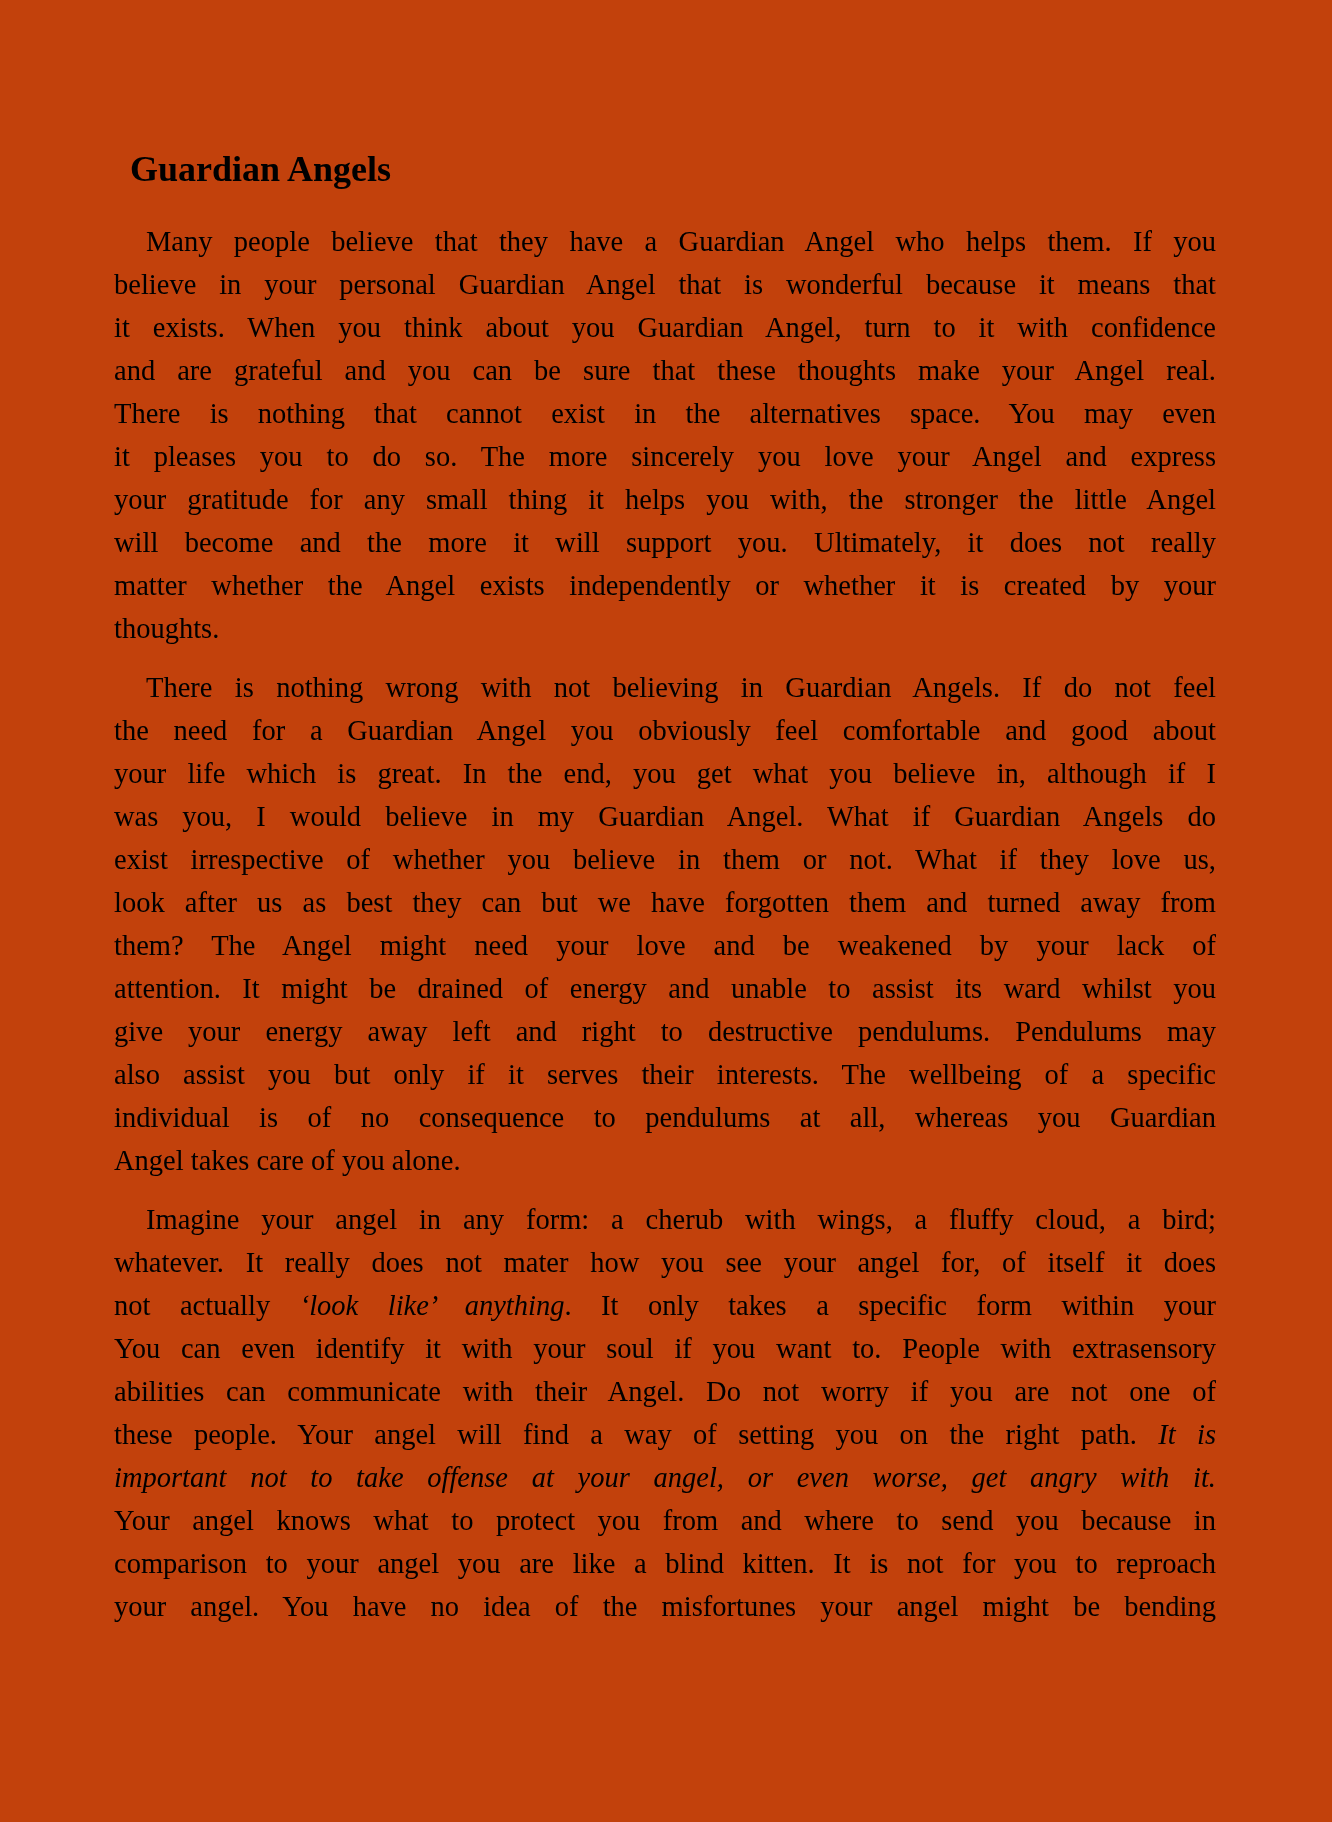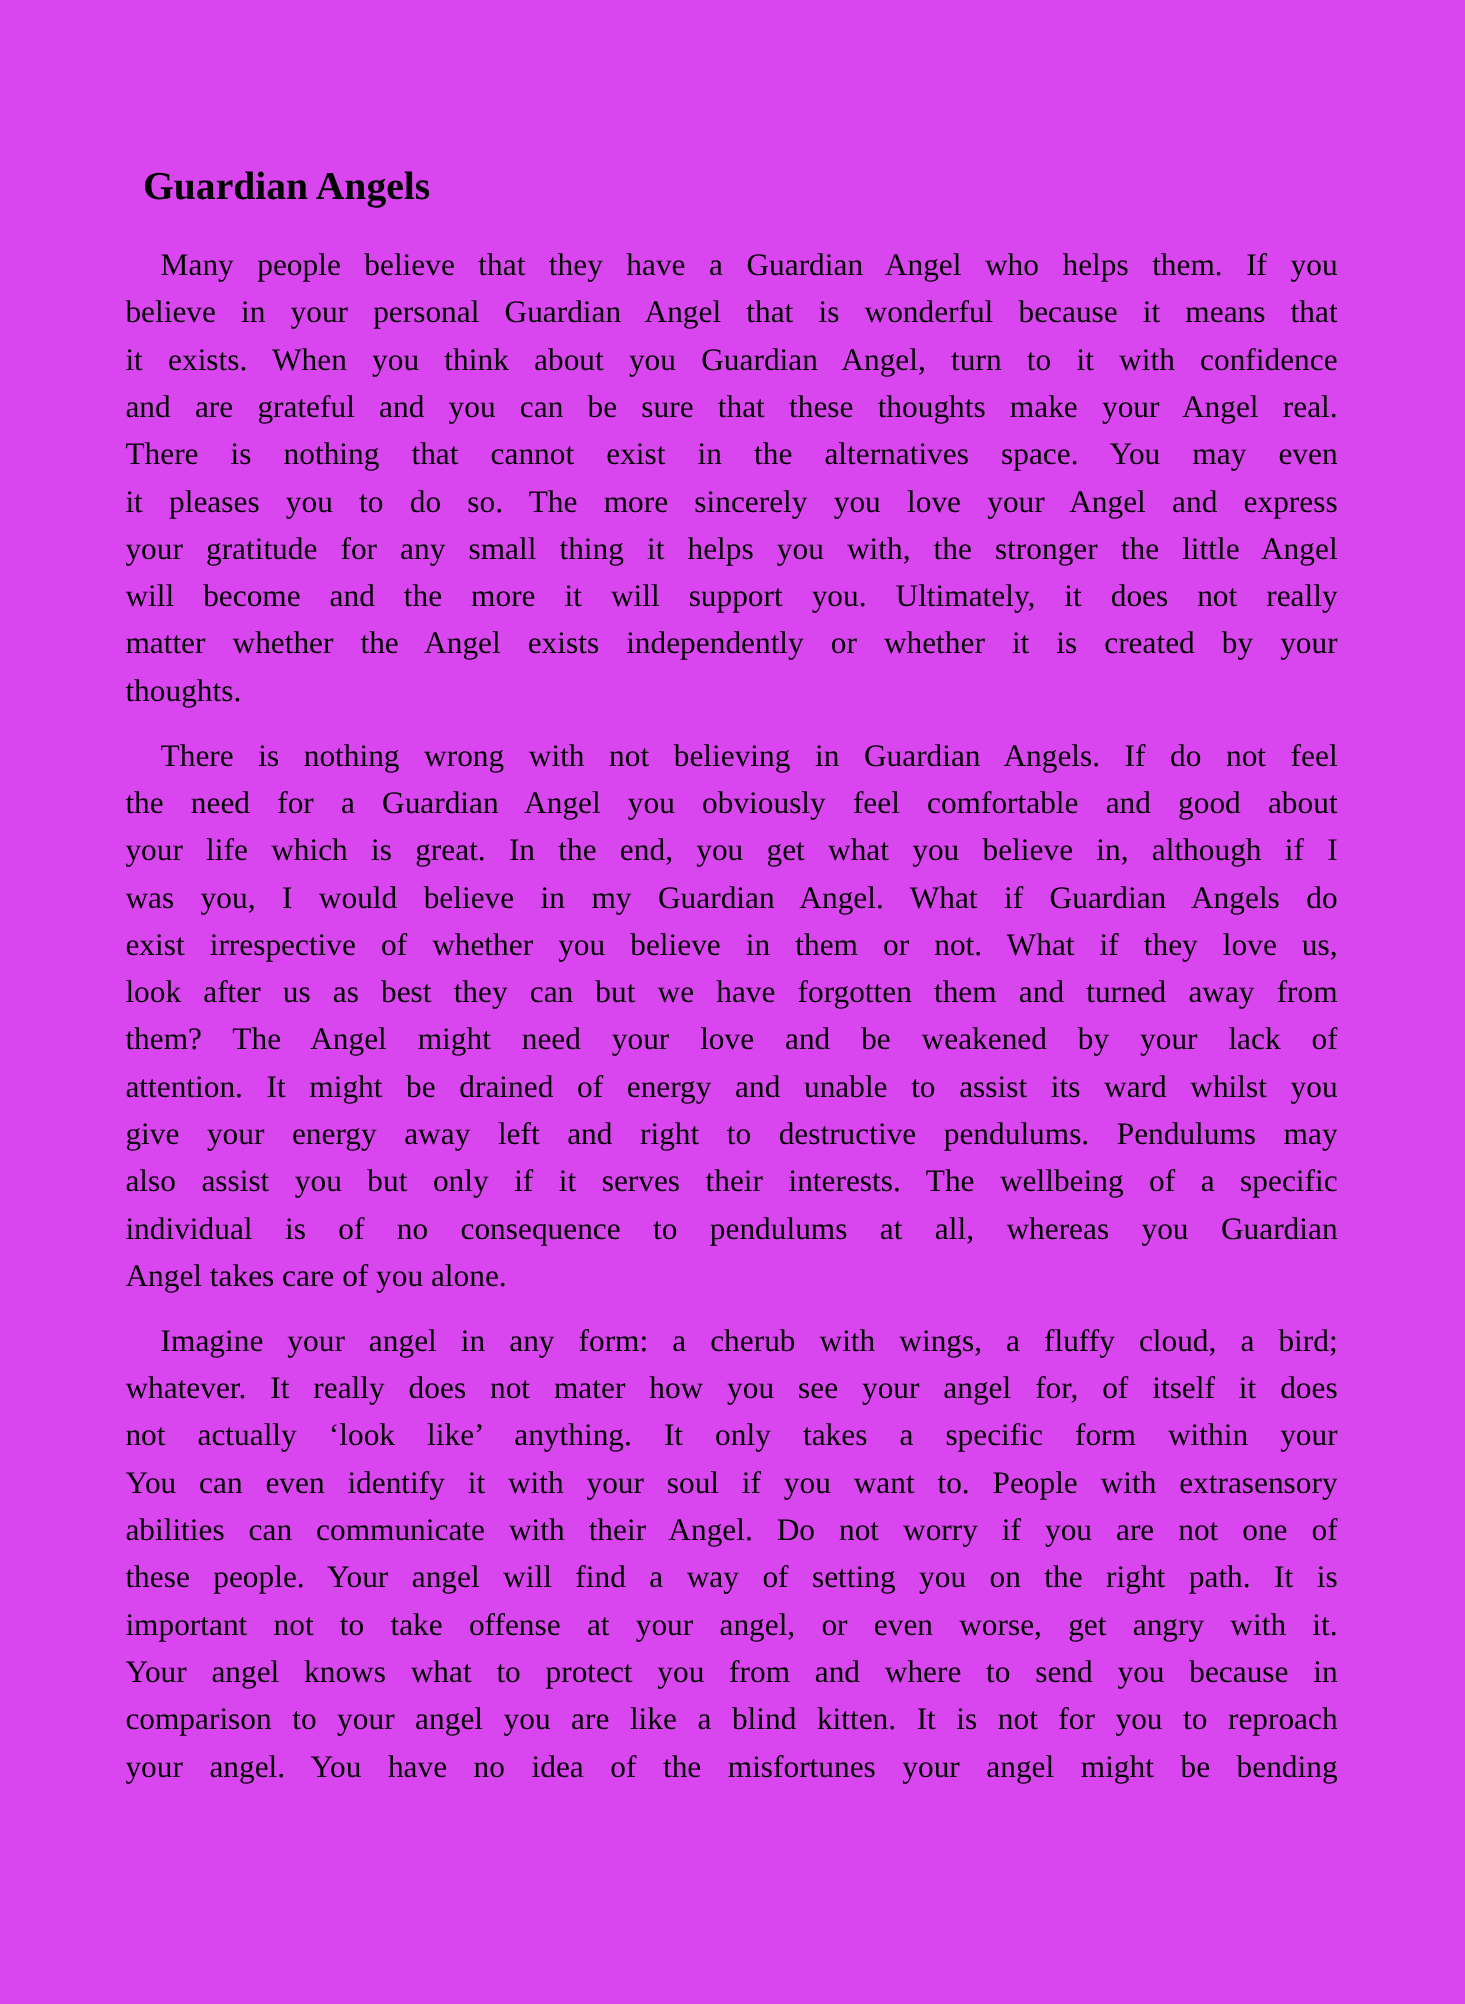--- a/index.html
+++ b/index.html
@@ -4,21 +4,21 @@
 <style>
   html, body {
     margin: 0;
     padding: 0;
     background: #ffffff;
   }
   .page {
     position: relative;
     width: 1332px;
     height: 1822px;
-    background: #d946ef;
+    background: #c2410c;
     box-sizing: border-box;
     padding: 150px 100px 0 98px;
     font-family: "Liberation Serif", "DejaVu Serif", serif;
     color: #000000;
     overflow: hidden;
   }
   .page-title {
     font-size: 36px;
     font-weight: bold;
     line-height: 1.1;
@@ -42,20 +42,21 @@
     text-align-last: justify;
     word-spacing: normal;
   }
   .line.first {
     text-indent: 32px;
   }
   .line.para-end {
     text-align-last: left;
   }
   .seg.italic {
+    font-style: italic;
   }
 </style>
 </head>
 <body>
 
 <div class="page">
   <h1 class="page-title">Guardian Angels</h1>
   <div class="article-body">
       <div class="paragraph">
         <div class="line first"><span class="seg">Many people believe that they have a Guardian Angel who helps them. If you</span></div>

